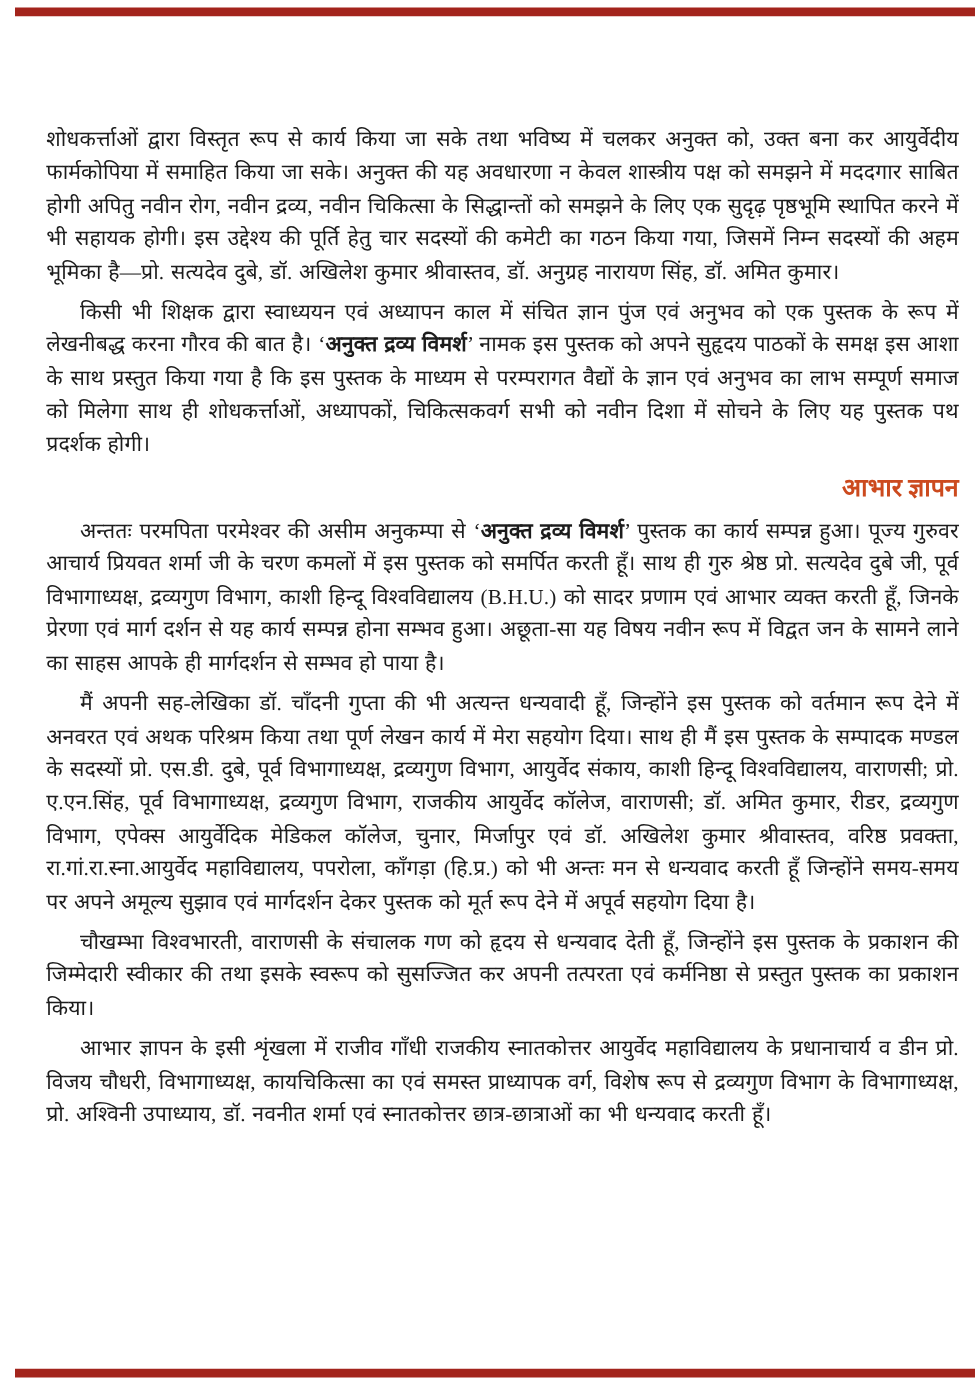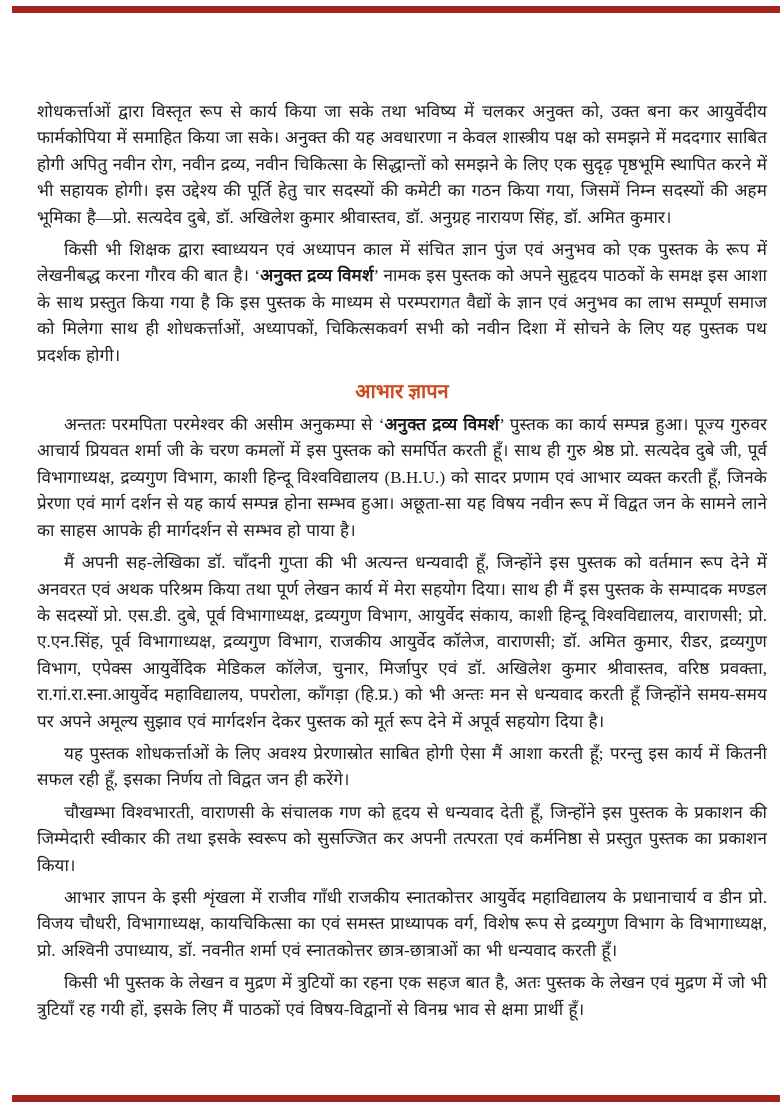--- a/index.html
+++ b/index.html
@@ -30,37 +30,35 @@
     margin: 0 0 6px 0;
     font-size: 17px;
     line-height: 26.4px;
     text-align: justify;
     letter-spacing: 0.1px;
     word-spacing: 1px;
   }
   .para.indent { text-indent: 27px; }
   .heading {
     margin: 9px 0 7px 0;
-    text-align: center;
+    text-align: right;
     font-size: 20px;
     line-height: 27px;
     font-weight: bold;
   }
   .para b { font-weight: bold; }
 </style>
 </head>
 <body>
 
 <div class="page" style="background: rgb(255, 255, 255);">
   <div class="edge-bar top" style="background: rgb(163, 36, 28);"></div>
   <div class="doc" style="color: rgb(28, 28, 28);">
       <p class="para"><span>शोधकर्त्ताओं द्वारा विस्तृत रूप से कार्य किया जा सके तथा भविष्य में चलकर अनुक्त को, उक्त बना कर आयुर्वेदीय फार्मकोपिया में समाहित किया जा सके। अनुक्त की यह अवधारणा न केवल शास्त्रीय पक्ष को समझने में मददगार साबित होगी अपितु नवीन रोग, नवीन द्रव्य, नवीन चिकित्सा के सिद्धान्तों को समझने के लिए एक सुदृढ़ पृष्ठभूमि स्थापित करने में भी सहायक होगी। इस उद्देश्य की पूर्ति हेतु चार सदस्यों की कमेटी का गठन किया गया, जिसमें निम्न सदस्यों की अहम भूमिका है—प्रो. सत्यदेव दुबे, डॉ. अखिलेश कुमार श्रीवास्तव, डॉ. अनुग्रह नारायण सिंह, डॉ. अमित कुमार।</span></p>
       <p class="para indent"><span>किसी भी शिक्षक द्वारा स्वाध्ययन एवं अध्यापन काल में संचित ज्ञान पुंज एवं अनुभव को एक पुस्तक के रूप में लेखनीबद्ध करना गौरव की बात है। ‘</span><b>अनुक्त द्रव्य विमर्श</b><span>’ नामक इस पुस्तक को अपने सुहृदय पाठकों के समक्ष इस आशा के साथ प्रस्तुत किया गया है कि इस पुस्तक के माध्यम से परम्परागत वैद्यों के ज्ञान एवं अनुभव का लाभ सम्पूर्ण समाज को मिलेगा साथ ही शोधकर्त्ताओं, अध्यापकों, चिकित्सकवर्ग सभी को नवीन दिशा में सोचने के लिए यह पुस्तक पथ प्रदर्शक होगी।</span></p>
       <h2 class="heading" style="color: rgb(204, 74, 30);"><span>आभार ज्ञापन</span></h2>
       <p class="para indent"><span>अन्ततः परमपिता परमेश्वर की असीम अनुकम्पा से ‘</span><b>अनुक्त द्रव्य विमर्श</b><span>’ पुस्तक का कार्य सम्पन्न हुआ। पूज्य गुरुवर आचार्य प्रियवत शर्मा जी के चरण कमलों में इस पुस्तक को समर्पित करती हूँ। साथ ही गुरु श्रेष्ठ प्रो. सत्यदेव दुबे जी, पूर्व विभागाध्यक्ष, द्रव्यगुण विभाग, काशी हिन्दू विश्वविद्यालय (B.H.U.) को सादर प्रणाम एवं आभार व्यक्त करती हूँ, जिनके प्रेरणा एवं मार्ग दर्शन से यह कार्य सम्पन्न होना सम्भव हुआ। अछूता-सा यह विषय नवीन रूप में विद्वत जन के सामने लाने का साहस आपके ही मार्गदर्शन से सम्भव हो पाया है।</span></p>
       <p class="para indent"><span>मैं अपनी सह-लेखिका डॉ. चाँदनी गुप्ता की भी अत्यन्त धन्यवादी हूँ, जिन्होंने इस पुस्तक को वर्तमान रूप देने में अनवरत एवं अथक परिश्रम किया तथा पूर्ण लेखन कार्य में मेरा सहयोग दिया। साथ ही मैं इस पुस्तक के सम्पादक मण्डल के सदस्यों प्रो. एस.डी. दुबे, पूर्व विभागाध्यक्ष, द्रव्यगुण विभाग, आयुर्वेद संकाय, काशी हिन्दू विश्वविद्यालय, वाराणसी; प्रो. ए.एन.सिंह, पूर्व विभागाध्यक्ष, द्रव्यगुण विभाग, राजकीय आयुर्वेद कॉलेज, वाराणसी; डॉ. अमित कुमार, रीडर, द्रव्यगुण विभाग, एपेक्स आयुर्वेदिक मेडिकल कॉलेज, चुनार, मिर्जापुर एवं डॉ. अखिलेश कुमार श्रीवास्तव, वरिष्ठ प्रवक्ता, रा.गां.रा.स्ना.आयुर्वेद महाविद्यालय, पपरोला, काँगड़ा (हि.प्र.) को भी अन्तः मन से धन्यवाद करती हूँ जिन्होंने समय-समय पर अपने अमूल्य सुझाव एवं मार्गदर्शन देकर पुस्तक को मूर्त रूप देने में अपूर्व सहयोग दिया है।</span></p>
-      <p class="para indent"><span>यह पुस्तक शोधकर्त्ताओं के लिए अवश्य प्रेरणास्रोत साबित होगी ऐसा मैं आशा करती हूँ; परन्तु इस कार्य में कितनी सफल रही हूँ, इसका निर्णय तो विद्वत जन ही करेंगे।</span></p>
       <p class="para indent"><span>चौखम्भा विश्वभारती, वाराणसी के संचालक गण को हृदय से धन्यवाद देती हूँ, जिन्होंने इस पुस्तक के प्रकाशन की जिम्मेदारी स्वीकार की तथा इसके स्वरूप को सुसज्जित कर अपनी तत्परता एवं कर्मनिष्ठा से प्रस्तुत पुस्तक का प्रकाशन किया।</span></p>
       <p class="para indent"><span>आभार ज्ञापन के इसी शृंखला में राजीव गाँधी राजकीय स्नातकोत्तर आयुर्वेद महाविद्यालय के प्रधानाचार्य व डीन प्रो. विजय चौधरी, विभागाध्यक्ष, कायचिकित्सा का एवं समस्त प्राध्यापक वर्ग, विशेष रूप से द्रव्यगुण विभाग के विभागाध्यक्ष, प्रो. अश्विनी उपाध्याय, डॉ. नवनीत शर्मा एवं स्नातकोत्तर छात्र-छात्राओं का भी धन्यवाद करती हूँ।</span></p>
-      <p class="para indent"><span>किसी भी पुस्तक के लेखन व मुद्रण में त्रुटियों का रहना एक सहज बात है, अतः पुस्तक के लेखन एवं मुद्रण में जो भी त्रुटियाँ रह गयी हों, इसके लिए मैं पाठकों एवं विषय-विद्वानों से विनम्र भाव से क्षमा प्रार्थी हूँ।</span></p>
     </div>
   <div class="edge-bar bottom" style="background: rgb(163, 36, 28);"></div>
 </div>
 
 </body></html>

